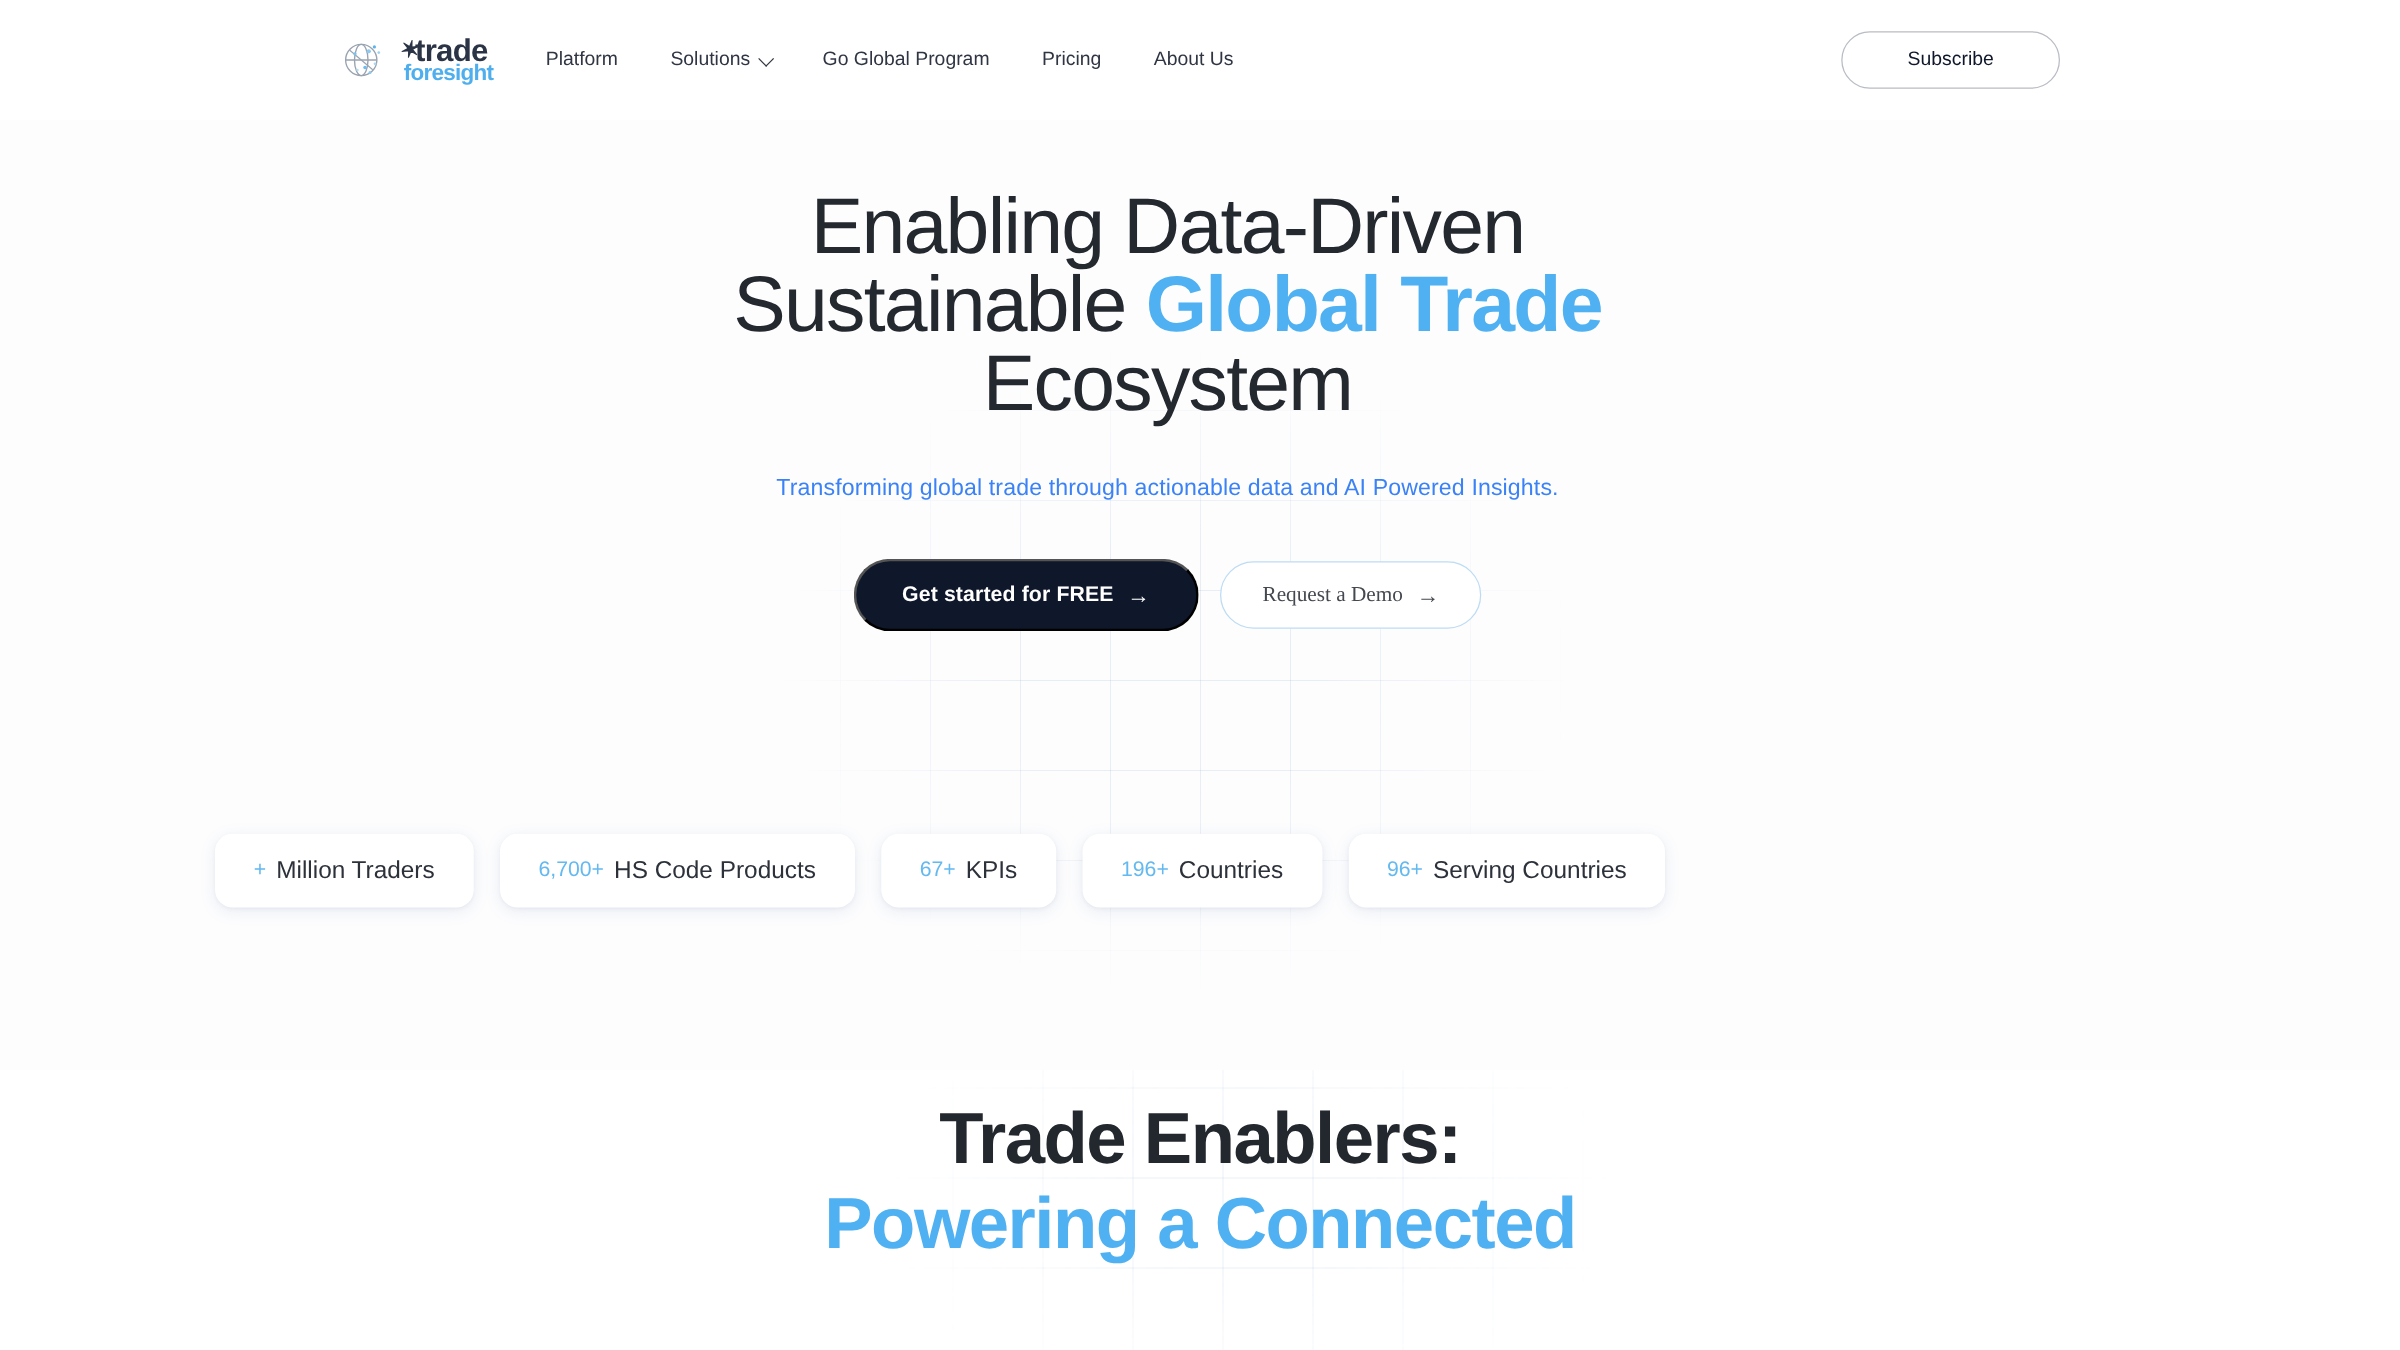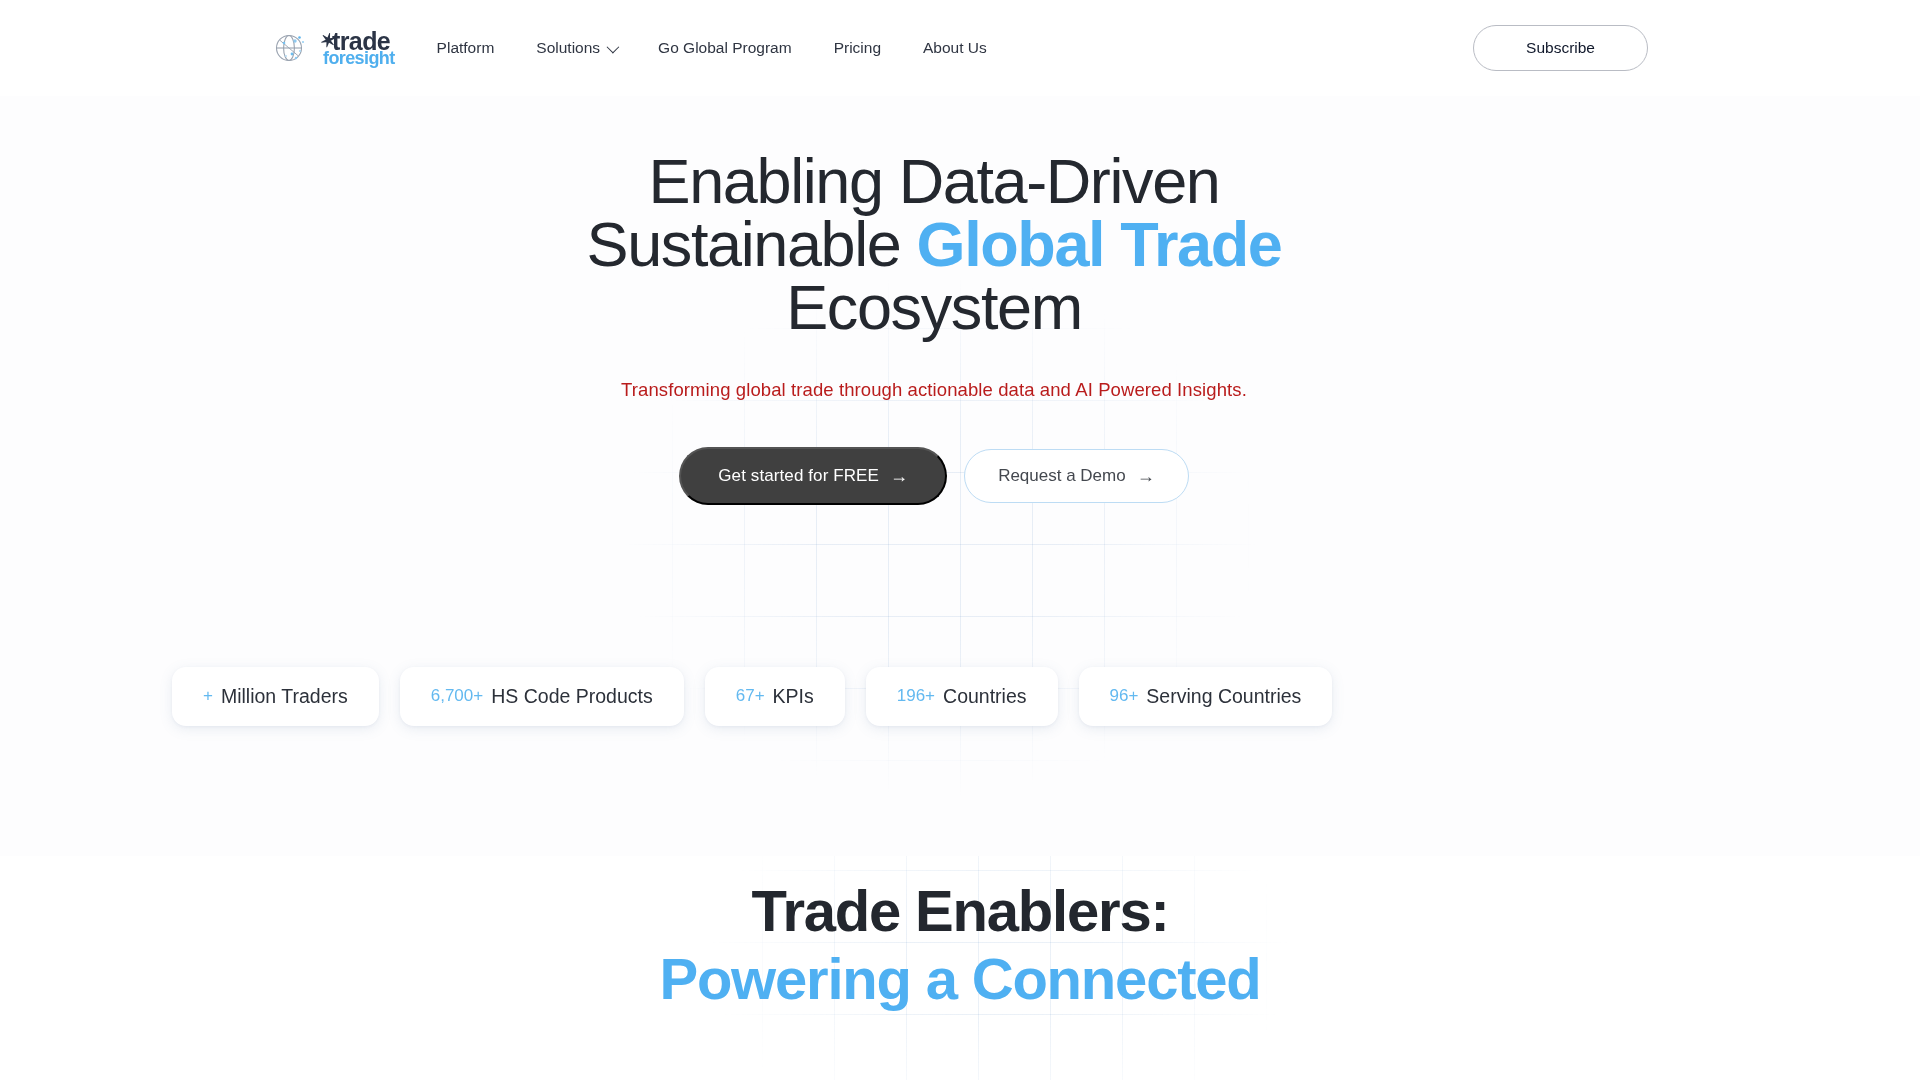--- a/index.html
+++ b/index.html
@@ -96,43 +96,44 @@
   }
   .headline {
     font-size:63px; line-height:1.0;
     font-weight:300; color:#24282f;
     letter-spacing:-1.4px;
   }
   .headline .hl-line { display:block; }
   .headline .accent { color:#4fb0f2; font-weight:700; }
   .subhead {
     margin-top:40px;
-    font-size:18.5px; color:#b91c1c; font-weight:400;
+    font-size:18.5px; color:#3b82f6; font-weight:400;
     letter-spacing:.1px;
   }
 
   .cta-row {
     margin-top:46px;
     display:flex; justify-content:center; align-items:center; gap:17px;
   }
   .btn {
     display:inline-flex; align-items:center; gap:11px;
     border-radius:40px; cursor:pointer; white-space:nowrap;
   }
   .btn-primary {
-    background:#404040; color:#ffffff;
-    font-size:17px; font-weight:400;
+    background:#0f172a; color:#ffffff;
+    font-size:17px; font-weight:700;
     padding:17px 37px;
     letter-spacing:.1px;
   }
   .btn-secondary {
     background:#ffffff; color:#44484f;
     font-size:17px; font-weight:400;
     padding:16px 33px;
     border:1.4px solid #bddcf4;
+    font-family:Liberation Serif, serif;
   }
   .arrow { font-size:18px; line-height:1; display:inline-block; }
 
   
   .ticker-wrap {
     position:absolute; left:0; top:555px;
     width:1920px; height:90px; overflow:hidden;
   }
   .ticker {
     display:flex; align-items:center; gap:21px;

